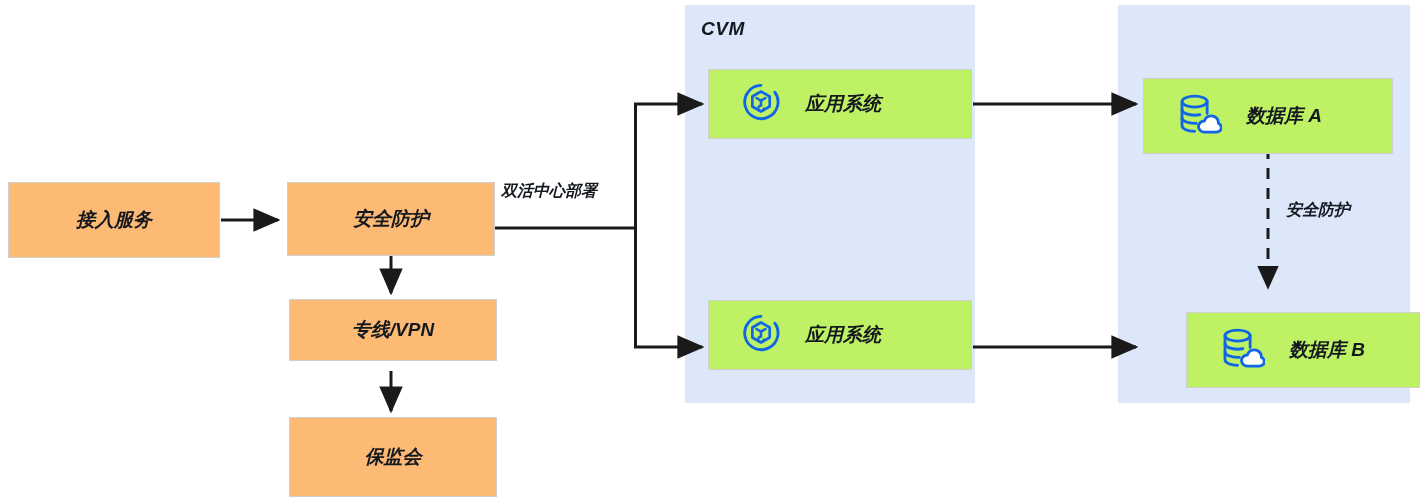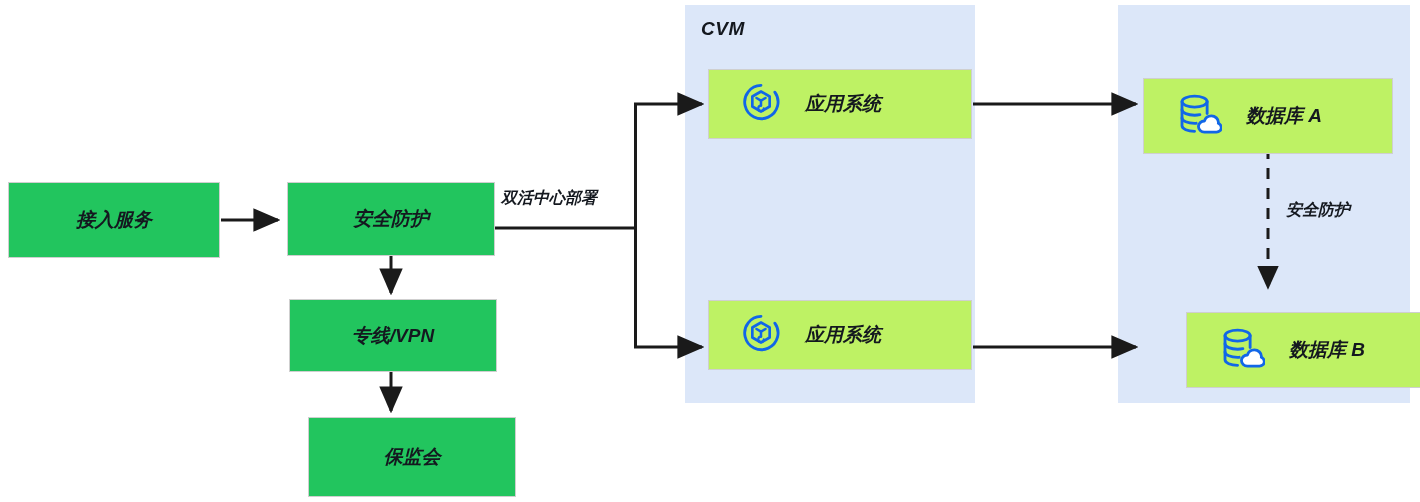--- a/index.html
+++ b/index.html
@@ -20,21 +20,21 @@
     font-style:italic;
     font-weight:700;
     font-size:19px;
     color:#14181f;
     letter-spacing:.5px;
     white-space:nowrap;
   }
 
   .box{
     position:absolute;
-    background:#22c55e;
+    background:#fdba74;
     border:1px solid #cfcfcf;
     box-sizing:border-box;
     display:flex;
     align-items:center;
     justify-content:center;
   }
   .box.plain .box-label{
     font-style:italic;
     font-weight:700;
     font-size:19px;
@@ -117,29 +117,29 @@
   </svg>
 
   <div class="box plain" style="left:8px;top:182px;width:212px;height:76px;">
     <span class="box-label">接入服务</span>
   </div>
 
   <div class="box plain" style="left:287px;top:182px;width:208px;height:74px;">
     <span class="box-label">安全防护</span>
   </div>
 
-  <div class="box plain" style="left:289px;top:299px;width:208px;height:73px;">
+  <div class="box plain" style="left:289px;top:299px;width:208px;height:62px;">
     <span class="box-label">专线/VPN</span>
   </div>
 
-  <div class="box plain" style="left:289px;top:417px;width:208px;height:80px;margin-left:19px;">
+  <div class="box plain" style="left:289px;top:417px;width:208px;height:80px;">
     <span class="box-label">保监会</span>
   </div>
 
-  <div class="edge-label" style="left:501px;top:188px;font-style:italic;">双活中心部署</div>
+  <div class="edge-label" style="left:501px;top:181px;font-style:italic;">双活中心部署</div>
 
   <div class="edge-label" style="left:1286px;top:200px;">安全防护</div>
 
   <div class="box icon-box" style="left:708px;top:69px;width:264px;height:70px;">
     <span class="ico">
       <svg width="40" height="40" viewBox="0 0 48 48">
         <path d="M40.6 12.2 A20 20 0 1 1 24 4" fill="none" stroke="#1166e8" stroke-width="3.4" stroke-linecap="round"></path>
         <path d="M24 11.4 L34.4 17.4 L34.4 29.4 L24 35.4 L13.6 29.4 L13.6 17.4 Z" fill="none" stroke="#1166e8" stroke-width="3.2" stroke-linejoin="round"></path>
         <path d="M18.6 19.2 L24 22.4 L29.4 19.2" fill="none" stroke="#1166e8" stroke-width="3" stroke-linecap="round" stroke-linejoin="round"></path>
         <path d="M24 22.4 L24 28.2" fill="none" stroke="#1166e8" stroke-width="3" stroke-linecap="round"></path>

